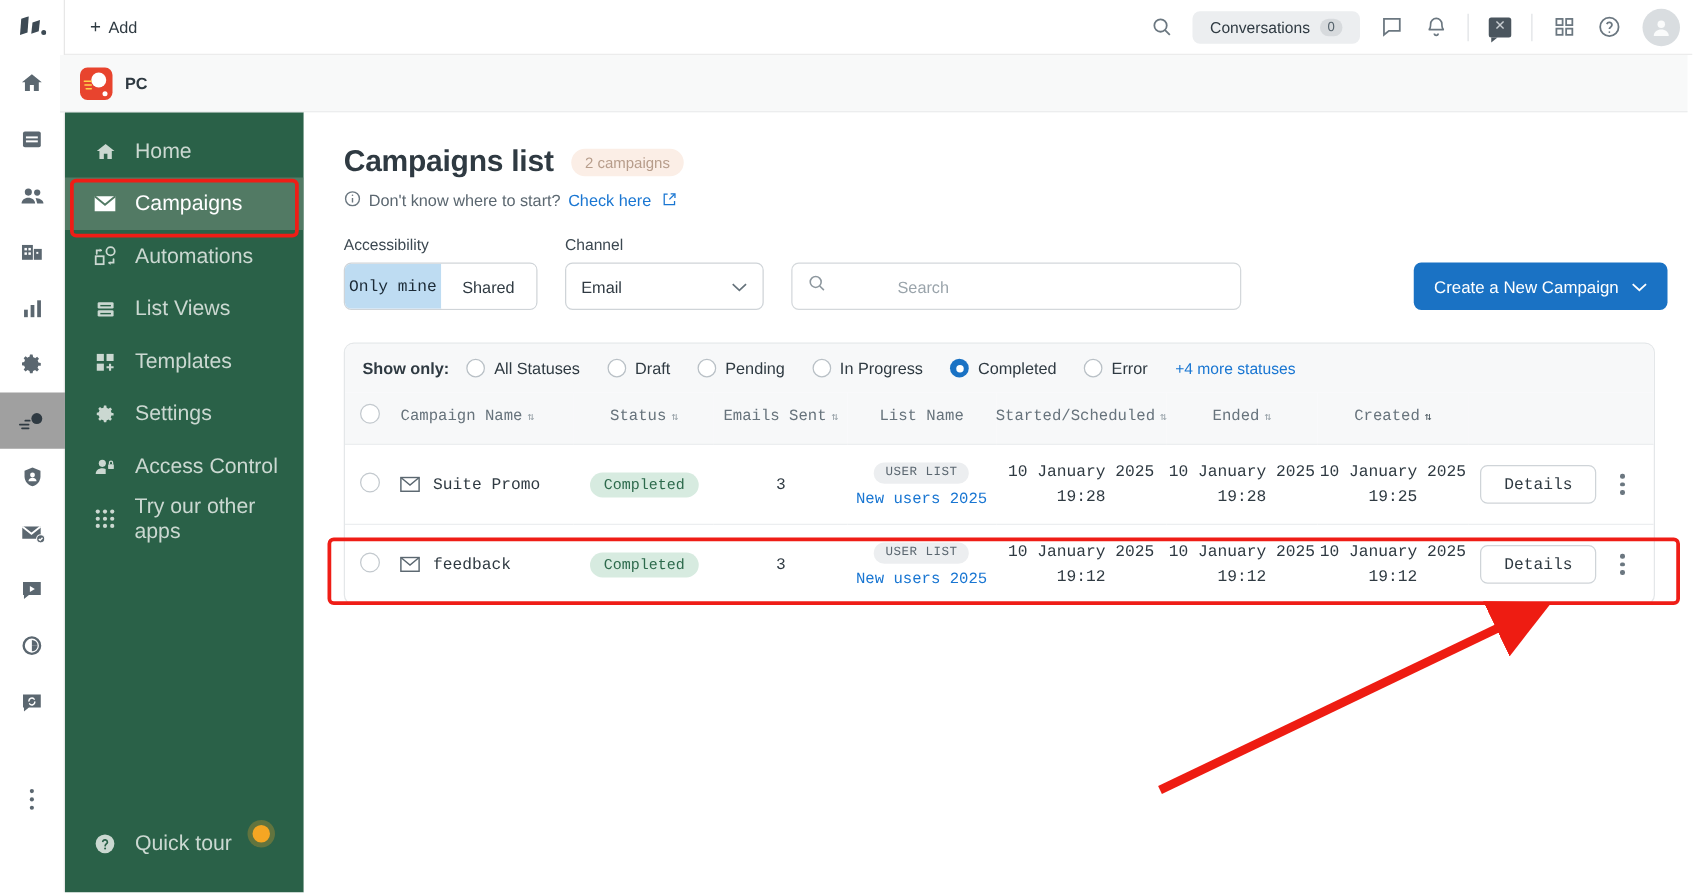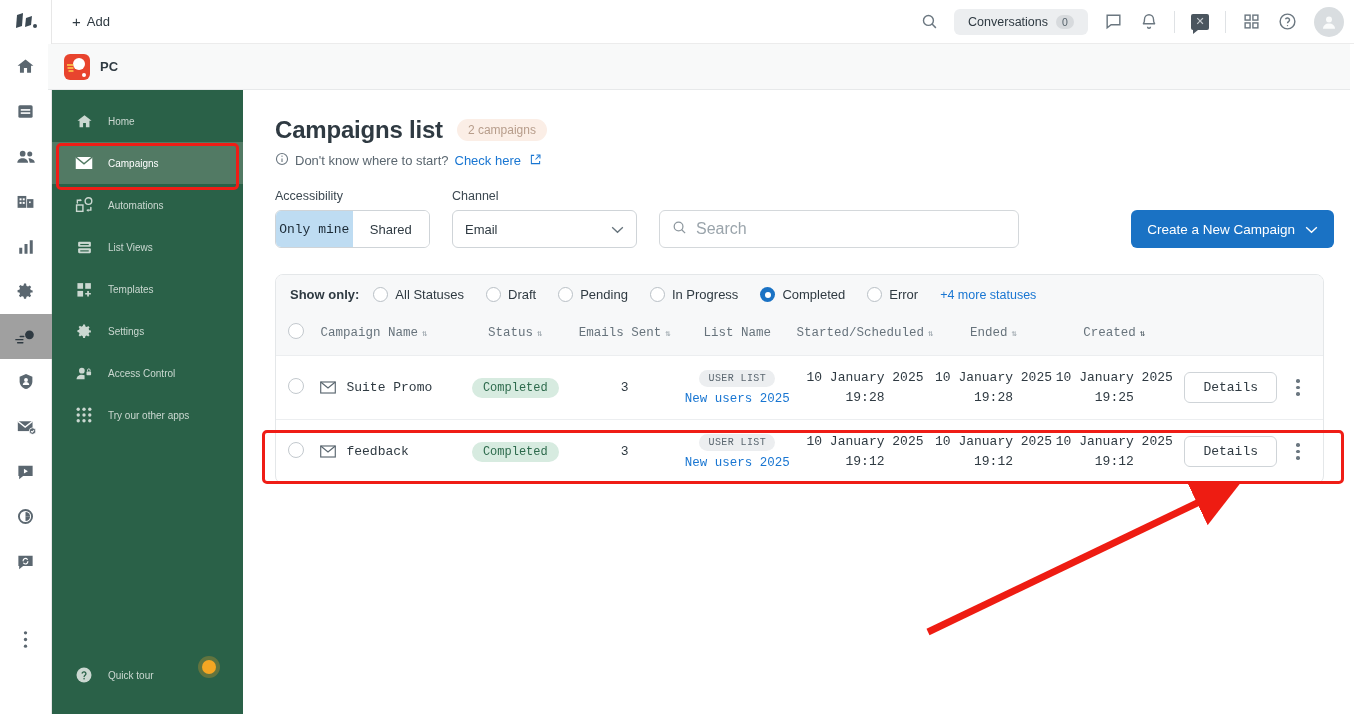--- a/index.html
+++ b/index.html
@@ -117,21 +117,21 @@
   .sidebar {
     position: absolute; left: 52px; top: 90px;
     width: 191px; height: 624px;
     background: #2a6148;
     padding-top: 10px;
     display: flex; flex-direction: column;
   }
   .nav-item {
     display: flex; align-items: center; gap: 14px;
     height: 42px; padding: 0 0 0 22px;
-    color: #cbd8d1; font-size: 10px; cursor: pointer;
+    color: #cbd8d1; font-size: 17px; cursor: pointer;
     position: relative;
   }
   .nav-item .ni { width: 20px; display: flex; align-items: center; justify-content: center; color: #cbd8d1; }
   .nav-item.sel { background: #527a64; color: #ffffff; }
   .nav-item.sel .ni { color: #ffffff; }
   .nav-gap { flex: 1; }
   .quick-tour { margin-bottom: 18px; }
   .qt-dot {
     position: absolute; left: 150px; top: 6px;
     width: 14px; height: 14px; border-radius: 50%;
@@ -164,32 +164,32 @@
   .seg {
     display: flex; border: 1px solid #cfd4d8; border-radius: 6px; overflow: hidden;
     height: 38px; width: 155px;
   }
   .seg div {
     flex: 1; display: flex; align-items: center; justify-content: center;
     font-size: 13px; color: #2f3a42; cursor: pointer; background: #fff;
   }
   .seg div.on { background: #bedcf2; color: #1b2a36; font-family: Liberation Mono, monospace; }
   .sel-box {
-    width: 185px; height: 38px; border: 1px solid #cfd4d8; border-radius: 6px;
+    width: 159px; height: 38px; border: 1px solid #cfd4d8; border-radius: 6px;
     display: flex; align-items: center; padding: 0 12px;
     font-size: 13px; color: #2f3a42; background: #fff; cursor: pointer;
   }
   .sel-box .cv { margin-left: auto; color: #65727b; }
   .search-box {
     width: 360px; height: 38px; border: 1px solid #d4d8db; border-radius: 6px;
     display: flex; align-items: center; gap: 9px; padding: 0 12px; background: #fff;
   }
   .search-box input {
-    border: none; outline: none; font-size: 16px; color: #14532d;
-    font-family: inherit; width: 100%; background: transparent;
+    border: none; outline: none; font-size: 13px; color: #14532d;
+    font-family: inherit; width: 100%; background: transparent; margin-left: 48px;
   }
   .search-box input::placeholder { color: #9aa4ab; }
   .create-btn {
     margin-left: auto; height: 38px; background: #1a72c4; color: #fff;
     border-radius: 6px; display: flex; align-items: center; gap: 10px;
     padding: 0 16px; font-size: 13.5px; cursor: pointer;
   }
 
   
   .card {

